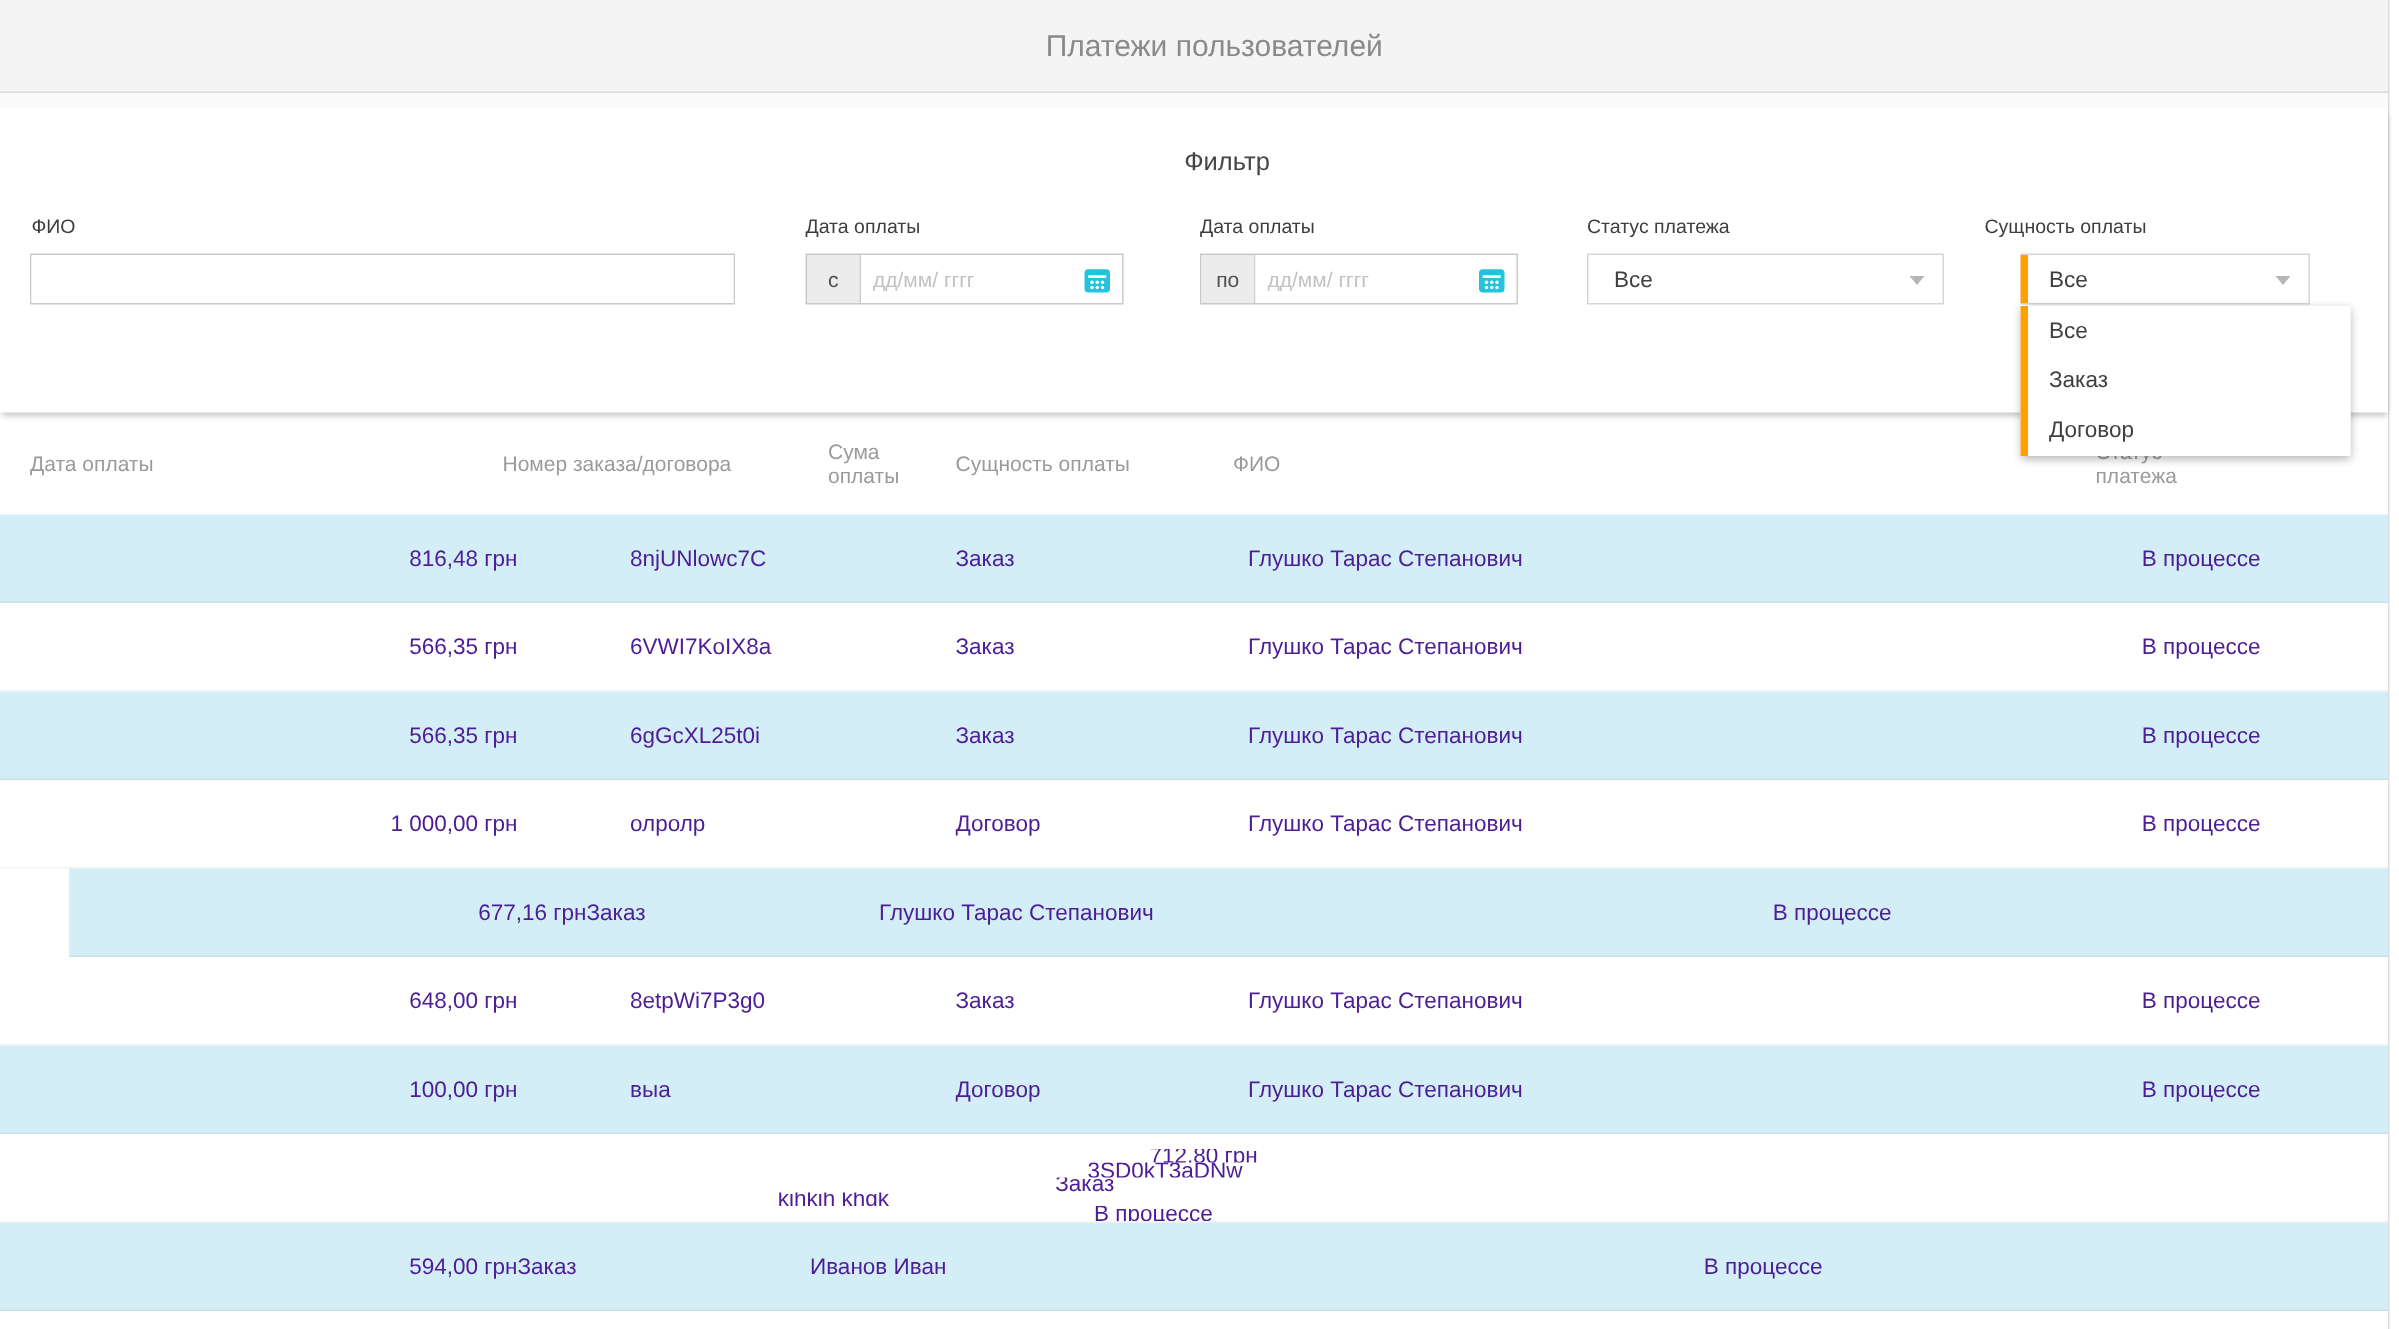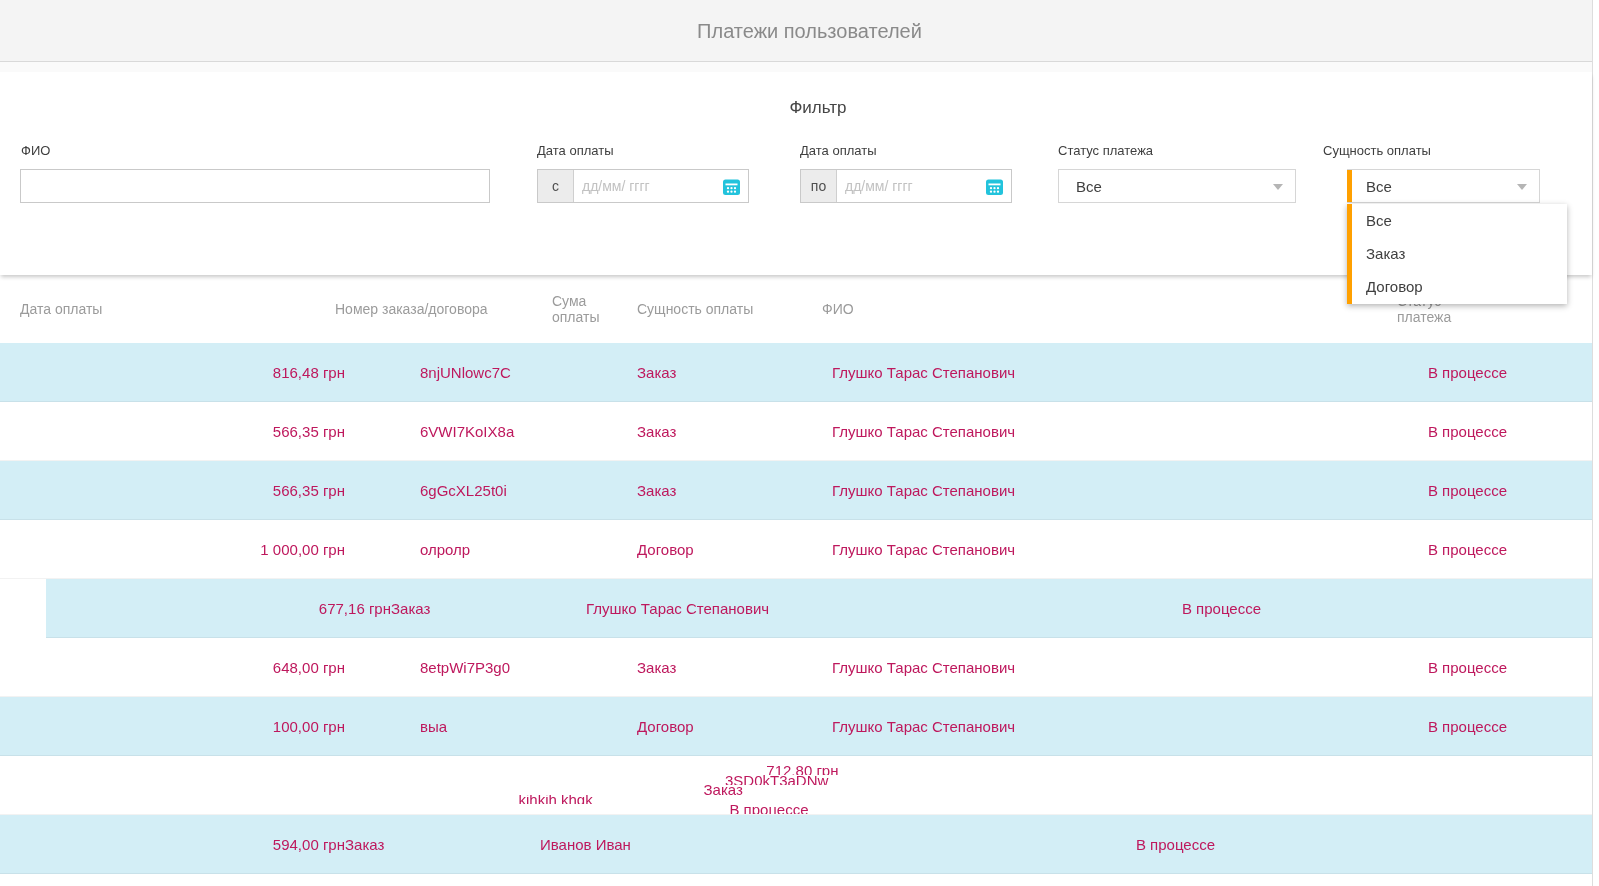--- a/index.html
+++ b/index.html
@@ -52,21 +52,21 @@
              font-size:15px; color:#3f3f3f; cursor:pointer; background:#fff; }
 
   .link-fragment { position:absolute; top:162px; left:1562px; z-index:5; font-size:15px;
                    font-weight:bold; cursor:pointer; }
 
   
   .table-section { background:#fff; }
   .thead { display:flex; height:68px; align-items:center; }
   .th { font-size:14px; color:#9b9b9b; }
   .tr { display:flex; height:59px; align-items:center; border-bottom:1px solid rgba(0,0,0,0.05); }
-  .td { font-size:15px; color:#be185d; overflow:hidden; white-space:nowrap; }
+  .td { font-size:15px; color:#4c1d95; overflow:hidden; white-space:nowrap; }
   .th,.td { display:flex; align-items:center; height:100%; }
   .c1 { width:260px; padding-left:20px; }
   .c2 { width:85px;  justify-content:flex-end; }
   .c3 { width:292px; padding-left:75px; }
   .c4 { width:185px; }
   .c5 { width:575px; padding-left:10px; }
   .c6 { width:195px; justify-content:flex-end; padding-right:85px; }
   .thead .c5 { padding-left:0; }
   .thead .c6 { padding-right:95px; }
 </style>

